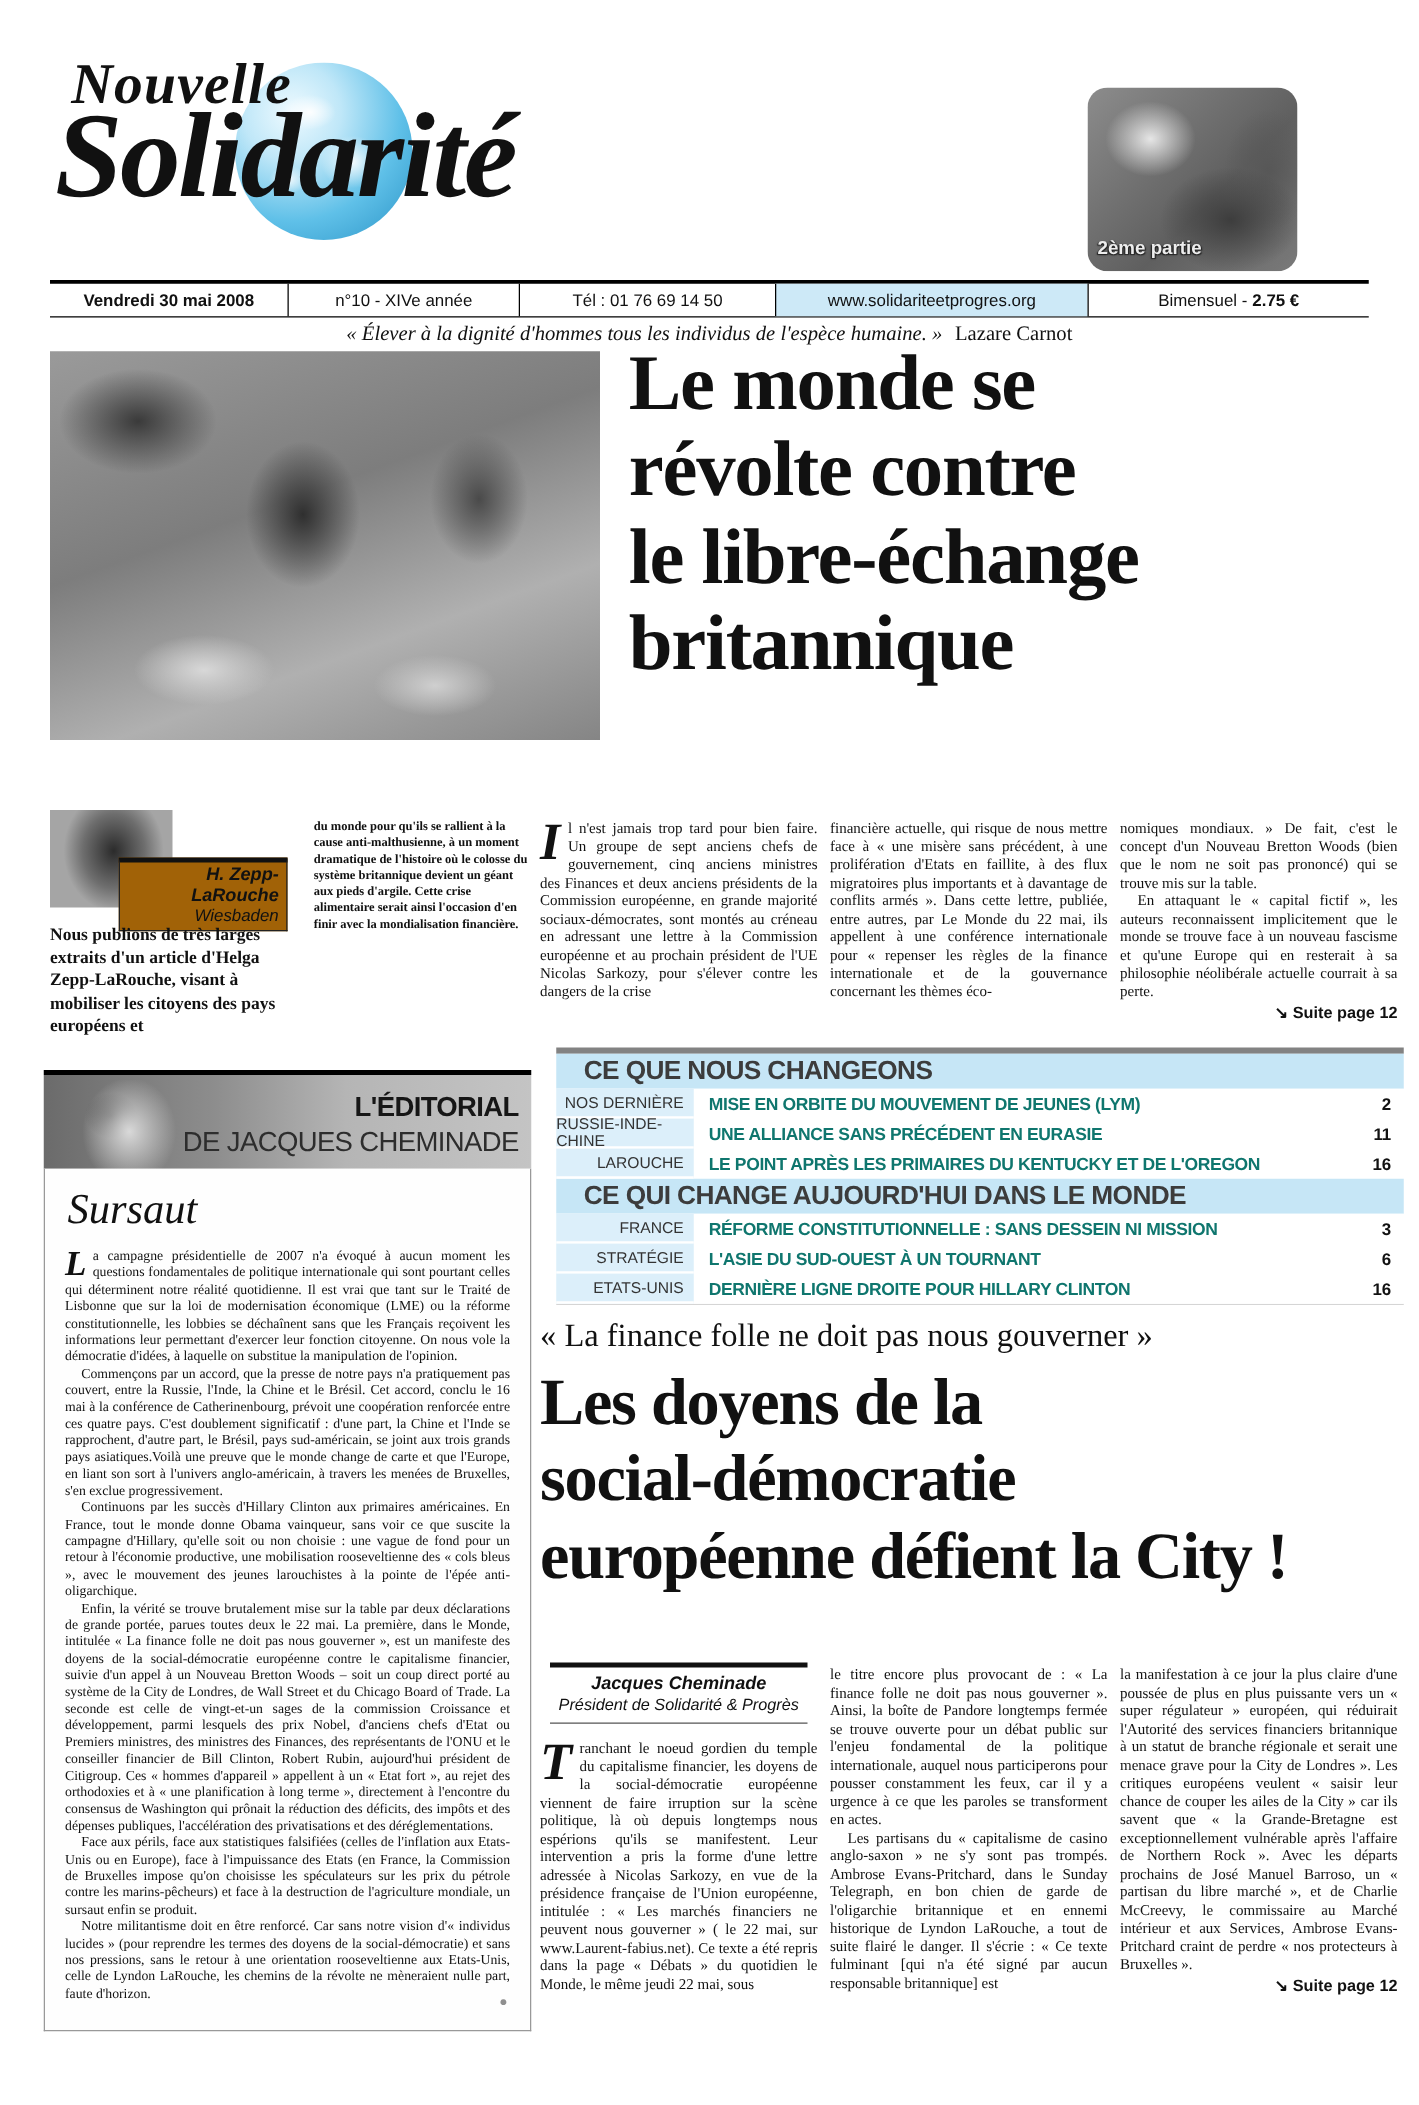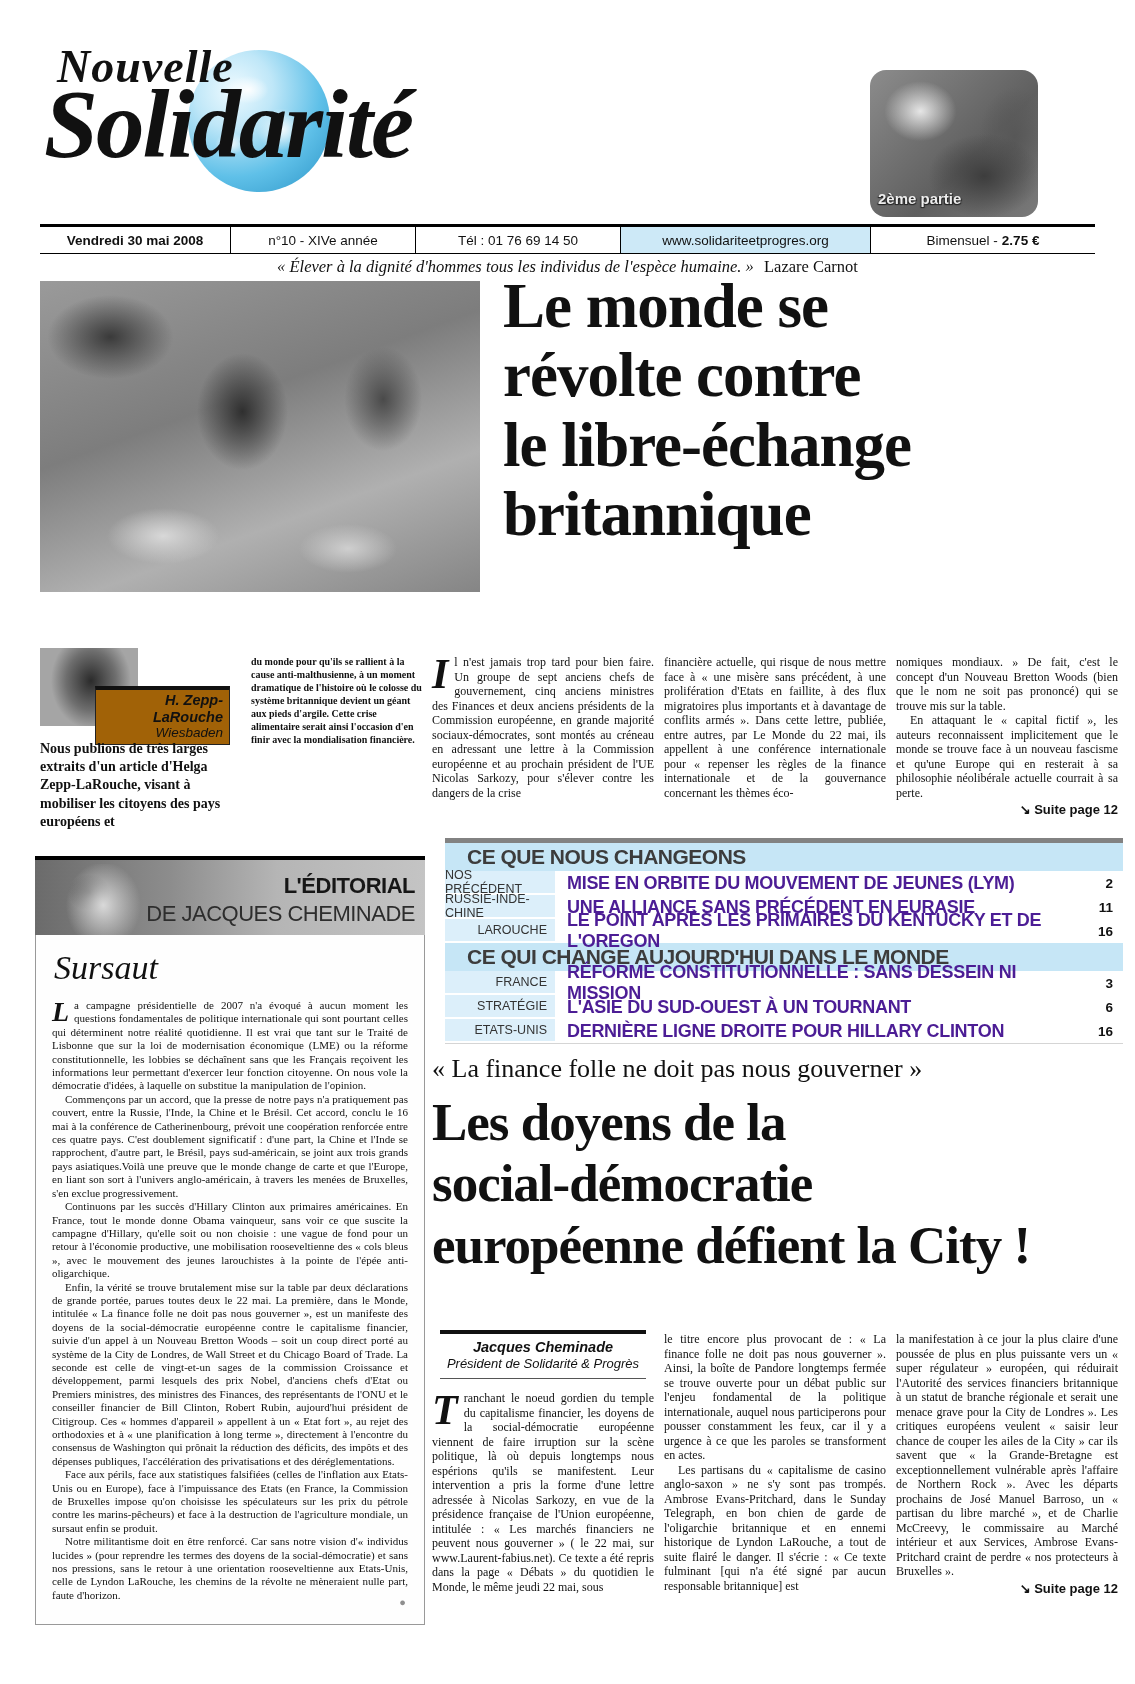--- a/index.html
+++ b/index.html
@@ -114,21 +114,21 @@
 
   
   .toc{position:absolute;left:445px;top:838px;width:678px;border-top:5px solid #828282;
     border-bottom:1px solid #d5d5d5;font-family:"Liberation Sans",sans-serif;}
   .toc-head{background:#c6e6f6;color:#3c3c3c;font-weight:bold;font-size:21px;
     letter-spacing:-.5px;padding:2px 0 3px 22px;height:23px;line-height:23px;}
   .toc-row{display:flex;height:24px;background:#fff;}
   .toc-label{width:110px;background:#dceffa;color:#333;font-size:12.5px;
     display:flex;align-items:center;justify-content:flex-end;padding-right:8px;
     border-bottom:2px solid #fff;box-sizing:border-box;}
-  .toc-title{flex:1;font-weight:bold;font-size:18px;letter-spacing:-.3px;color:#4c1d95;
+  .toc-title{flex:1;font-weight:bold;font-size:14px;letter-spacing:-.3px;color:#0f766e;
     display:flex;align-items:center;padding-left:12px;}
   .toc-page{width:42px;font-weight:bold;font-size:13.5px;
     display:flex;align-items:center;justify-content:flex-end;padding-right:10px;}
 
   
   .kicker{position:absolute;left:432px;top:1054px;width:698px;text-align:left;font-size:26px;}
   .second-headline{position:absolute;left:432px;top:1092px;width:700px;
     font-weight:bold;font-size:53px;line-height:1.16;letter-spacing:-1px;white-space:pre-line;}
   .a2c1{left:432px;top:1330px;}
   .a2c2{left:664px;top:1332px;}
@@ -208,21 +208,21 @@
     <p>Continuons par les succès d'Hillary Clinton aux primaires américaines. En France, tout le monde donne Obama vainqueur, sans voir ce que suscite la campagne d'Hillary, qu'elle soit ou non choisie : une vague de fond pour un retour à l'économie productive, une mobilisation rooseveltienne des « cols bleus », avec le mouvement des jeunes larouchistes à la pointe de l'épée anti-oligarchique.</p>
     <p>Enfin, la vérité se trouve brutalement mise sur la table par deux déclarations de grande portée, parues toutes deux le 22 mai. La première, dans le Monde, intitulée « La finance folle ne doit pas nous gouverner », est un manifeste des doyens de la social-démocratie européenne contre le capitalisme financier, suivie d'un appel à un Nouveau Bretton Woods – soit un coup direct porté au système de la City de Londres, de Wall Street et du Chicago Board of Trade. La seconde est celle de vingt-et-un sages de la commission Croissance et développement, parmi lesquels des prix Nobel, d'anciens chefs d'Etat ou Premiers ministres, des ministres des Finances, des représentants de l'ONU et le conseiller financier de Bill Clinton, Robert Rubin, aujourd'hui président de Citigroup. Ces « hommes d'appareil » appellent à un « Etat fort », au rejet des orthodoxies et à « une planification à long terme », directement à l'encontre du consensus de Washington qui prônait la réduction des déficits, des impôts et des dépenses publiques, l'accélération des privatisations et des déréglementations.</p>
     <p>Face aux périls, face aux statistiques falsifiées (celles de l'inflation aux Etats-Unis ou en Europe), face à l'impuissance des Etats (en France, la Commission de Bruxelles impose qu'on choisisse les spéculateurs sur les prix du pétrole contre les marins-pêcheurs) et face à la destruction de l'agriculture mondiale, un sursaut enfin se produit.</p>
     <p>Notre militantisme doit en être renforcé. Car sans notre vision d'« individus lucides » (pour reprendre les termes des doyens de la social-démocratie) et sans nos pressions, sans le retour à une orientation rooseveltienne aux Etats-Unis, celle de Lyndon LaRouche, les chemins de la révolte ne mèneraient nulle part, faute d'horizon.</p>
     <span class="end-dot">●</span>
   </div>
 
   <div class="toc">
     <div class="toc-head">CE QUE NOUS CHANGEONS</div>
     <div class="toc-row">
-      <div class="toc-label">NOS PRÉCÉDENT</div>
+      <div class="toc-label">NOS DERNIÈRE</div>
       <div class="toc-title">MISE EN ORBITE DU MOUVEMENT DE JEUNES (LYM)</div>
       <div class="toc-page">2</div>
     </div>
     <div class="toc-row">
       <div class="toc-label">RUSSIE-INDE-CHINE</div>
       <div class="toc-title">UNE ALLIANCE SANS PRÉCÉDENT EN EURASIE</div>
       <div class="toc-page">11</div>
     </div>
     <div class="toc-row">
       <div class="toc-label">LAROUCHE</div>

